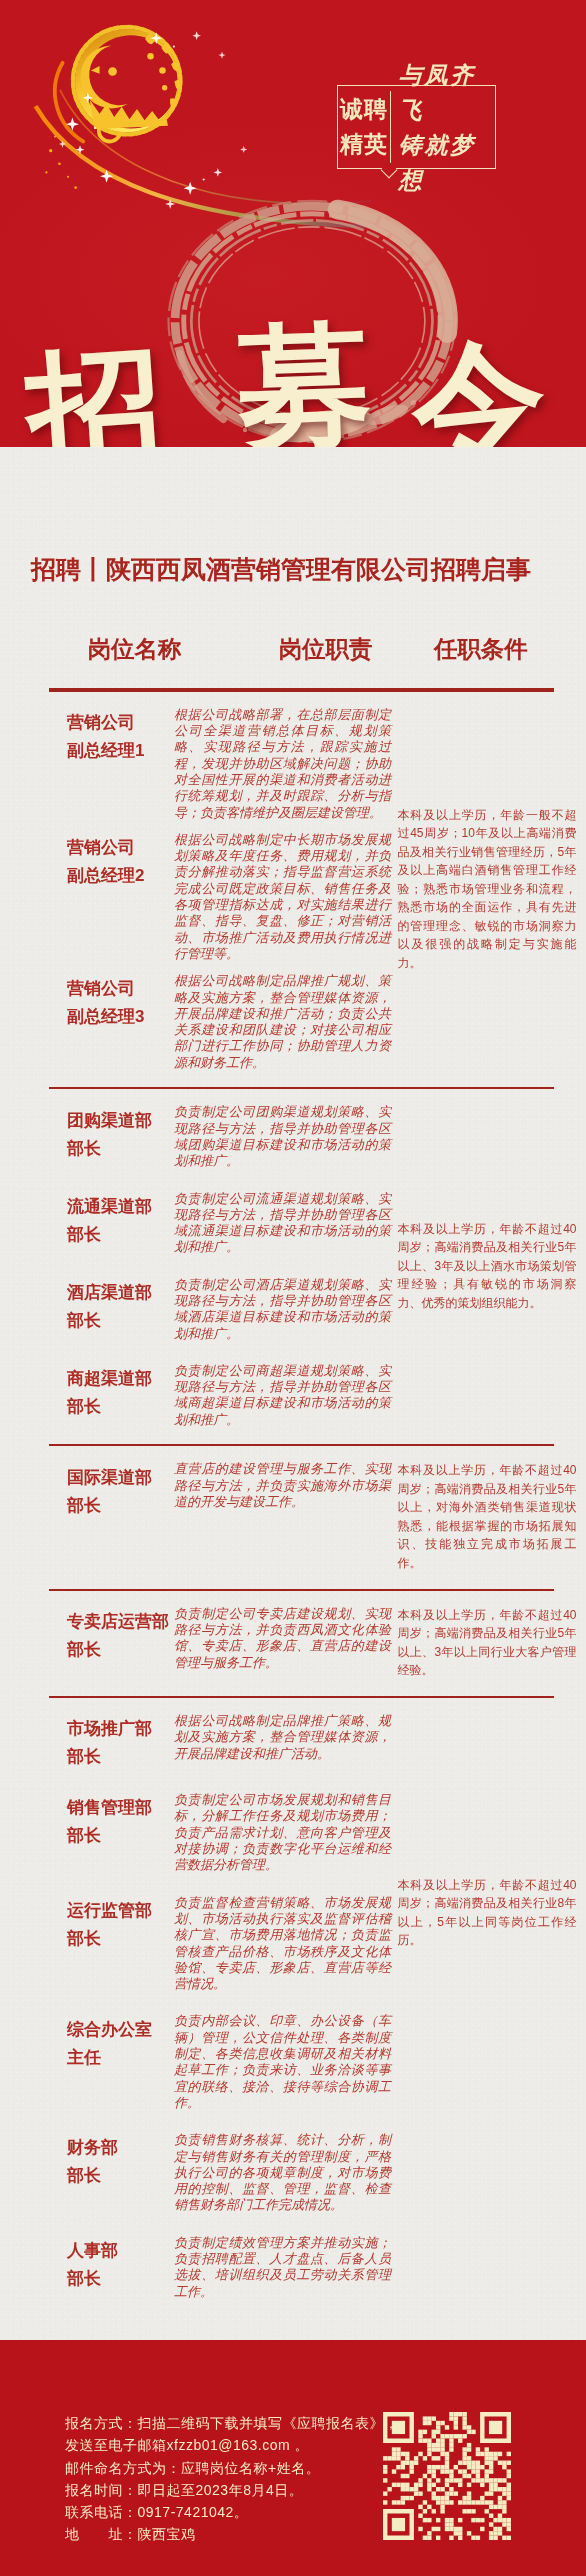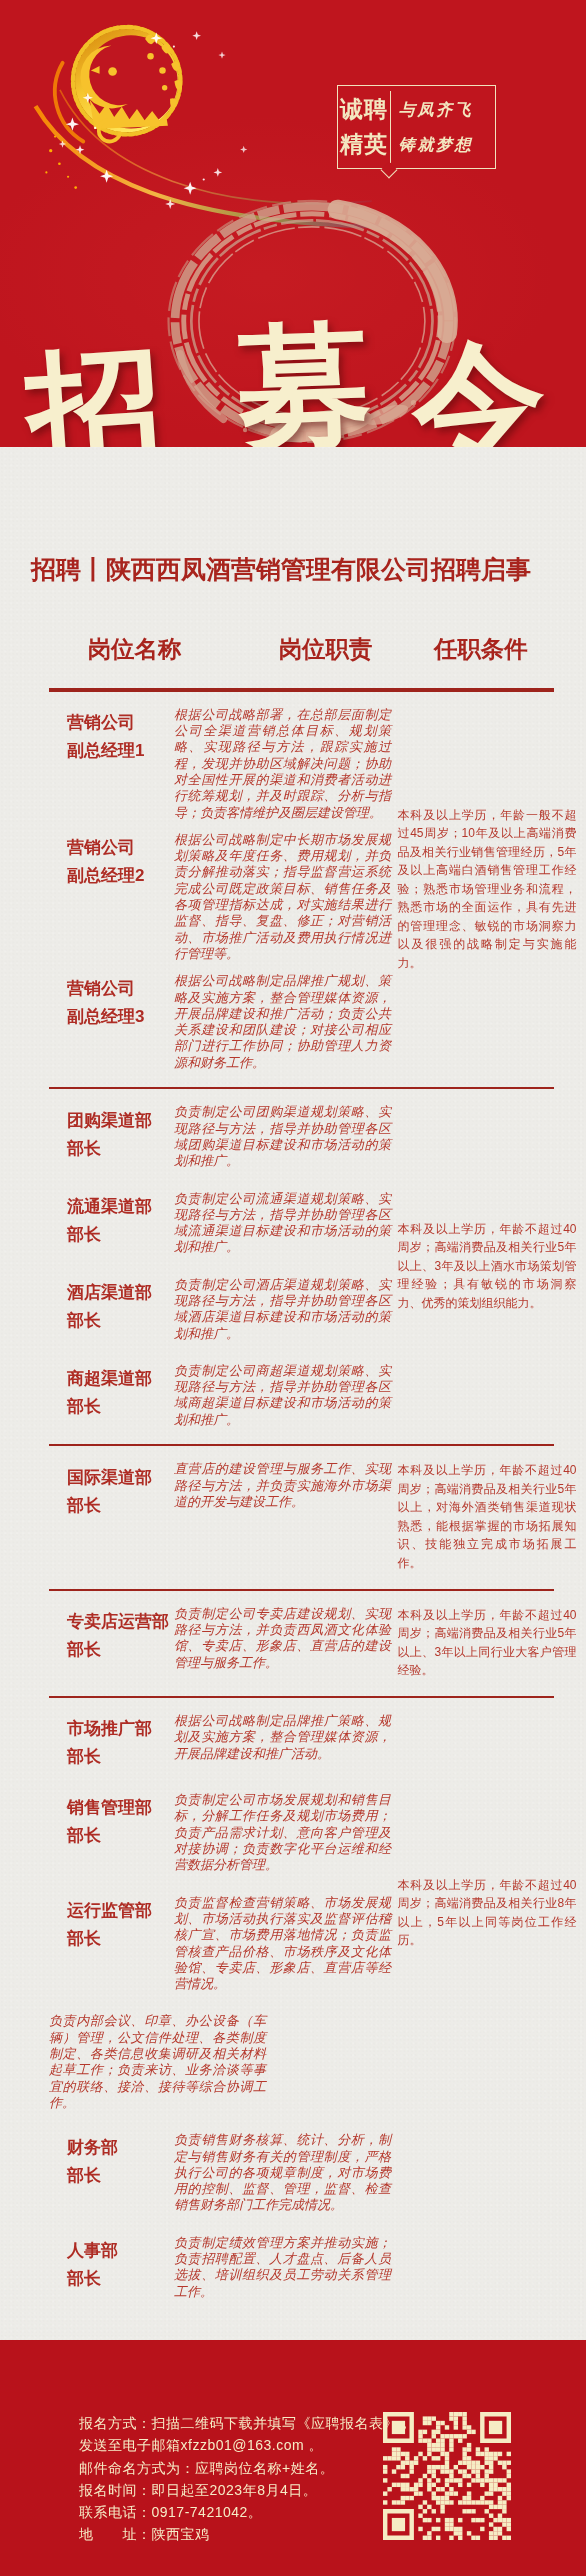--- a/index.html
+++ b/index.html
@@ -10,21 +10,21 @@
   .hero{position:relative;height:447px;background:#bf151e;overflow:hidden;
         background-image:radial-gradient(ellipse 489px 272px at 45% 62%, rgba(255,80,70,.10), rgba(0,0,0,0) 60%);}
   .logo-wrap{position:absolute;left:30px;top:13.6px;width:361px;height:236px;}
   .slogan-box{position:absolute;left:337px;top:85px;width:157px;height:82px;
               border:1.6px solid #f1e3bd;display:flex;align-items:stretch;color:#f3e7c0;}
   .slogan-left{width:52px;display:flex;flex-direction:column;justify-content:center;align-items:center;
                font-size:23px;font-weight:bold;line-height:35px;letter-spacing:1.1px;}
   .slogan-divider{width:1.1px;background:#f1e3bd;margin:5.4px 0;}
   .slogan-right{flex:1;display:flex;flex-direction:column;justify-content:center;padding-left:7.6px;
                 font-family:"DejaVu Serif", serif;font-style:italic;font-weight:bold;
-                font-size:16px;line-height:35px;letter-spacing:2.7px;}
+                font-size:23px;line-height:35px;letter-spacing:2.7px;}
   .slogan-tail{position:absolute;left:45px;bottom:-7.6px;width:11px;height:11px;background:#bf151e;
                border-right:1.6px solid #f1e3bd;border-bottom:1.6px solid #f1e3bd;transform:rotate(45deg);}
   .enso-wrap{position:absolute;left:158px;top:191px;width:310px;height:258px;}
   .calli{position:absolute;color:#f7efcd;font-family:"DejaVu Serif", serif;font-weight:bold;
          text-shadow:3.3px 4.9px 7.6px rgba(80,8,8,.5);}
   .calli.c1{left:28px;top:322px;font-size:135px;transform:rotate(-4deg);}
   .calli.c2{left:238px;top:298px;font-size:134px;transform:rotate(-2deg);}
   .calli.c3{left:412px;top:314px;font-size:134px;transform:rotate(-6deg);}
 
   
@@ -48,21 +48,21 @@
   .job-row{display:flex;}
   .pos{margin-left:18px;width:107px;font-size:17px;line-height:28px;font-weight:600;color:#ae2c24;padding-top:2.2px;}
   .duty{width:217px;margin:0;font-size:13px;line-height:16.3px;color:#b5382c;text-align:justify;font-style:italic;}
   .qual{flex:1;display:flex;align-items:center;}
   .qual p{margin:0 5.4px 0 6.5px;width:179px;font-size:12px;line-height:18.5px;color:#b5382c;text-align:justify;}
   .qual.qual-top{align-items:flex-start;}
   .qual.qual-top p{margin-top:163px;}
 
   
   .footer{position:relative;height:276px;background:#b8121b;overflow:hidden;}
-  .contact{position:absolute;left:79px;top:76px;}
+  .contact{position:absolute;left:65px;top:76px;}
   .contact p{margin:0 0 8.2px 0;font-size:14px;line-height:14px;color:#f6ecc6;letter-spacing:0.5px;}
   .qr{position:absolute;right:76px;top:72px;width:128px;height:128px;}
 </style>
 </head>
 <body>
 
 <div class="page">
 
   <header class="hero">
 
@@ -296,20 +296,24 @@
             <p class="duty">负责制定公司市场发展规划和销售目标，分解工作任务及规划市场费用；负责产品需求计划、意向客户管理及对接协调；负责数字化平台运维和经营数据分析管理。</p>
           </article>
           <article class="job-row">
             <div class="pos">
               <div>运行监管部</div>
               <div>部长</div>
             </div>
             <p class="duty">负责监督检查营销策略、市场发展规划、市场活动执行落实及监督评估稽核广宣、市场费用落地情况；负责监管核查产品价格、市场秩序及文化体验馆、专卖店、形象店、直营店等经营情况。</p>
           </article>
           <article class="job-row">
+            <div class="pos">
+              <div>综合办公室</div>
+              <div>主任</div>
+            </div>
             <p class="duty">负责内部会议、印章、办公设备（车辆）管理，公文信件处理、各类制度制定、各类信息收集调研及相关材料起草工作；负责来访、业务洽谈等事宜的联络、接洽、接待等综合协调工作。</p>
           </article>
           <article class="job-row">
             <div class="pos">
               <div>财务部</div>
               <div>部长</div>
             </div>
             <p class="duty">负责销售财务核算、统计、分析，制定与销售财务有关的管理制度，严格执行公司的各项规章制度，对市场费用的控制、监督、管理，监督、检查销售财务部门工作完成情况。</p>
           </article>
           <article class="job-row">

